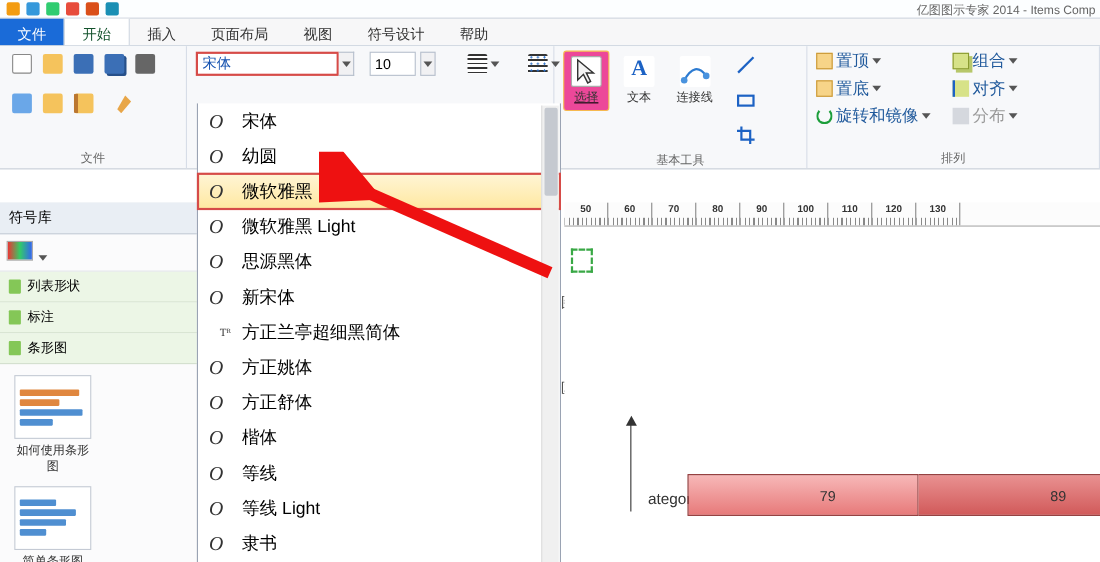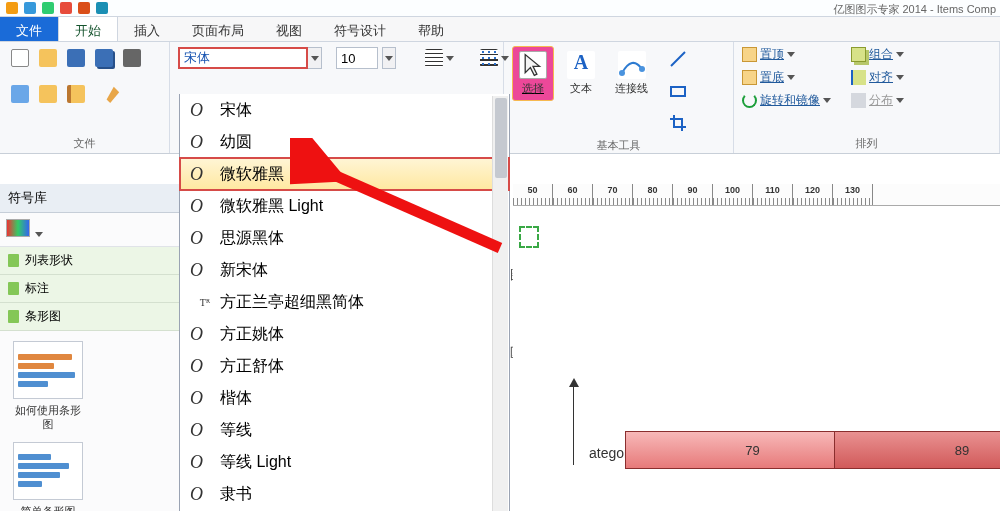--- a/index.html
+++ b/index.html
@@ -29,21 +29,21 @@
     .row{display:flex;gap:4px;align-items:center;}
     .big-btn{display:flex;flex-direction:column;align-items:center;gap:2px;padding:4px 6px;border:1px solid transparent;border-radius:3px;cursor:pointer;}
     .big-btn.sel{background:#ec4899;border-color:#f6b94f;text-decoration:underline;}
     .big-btn .ic{width:28px;height:28px;border-radius:2px;}
     .big-btn .lb{font-size:11px;color:#333;}
     .font-box{display:flex;align-items:center;}
     .font-input{width:130px;height:22px;border:2px solid #d64b48;background:#fff;padding:0 4px;font-size:13px;color:#1552b0;}
     .dd{width:14px;height:22px;border:1px solid #b6bfcc;border-left:none;background:#f1f1f3;display:flex;align-items:center;justify-content:center;}
     .size-input{width:42px;height:22px;border:1px solid #b6bfcc;background:#fff;font-size:13px;text-align:left;padding:0 4px;}
     .caret{width:0;height:0;border-left:4px solid transparent;border-right:4px solid transparent;border-top:5px solid #555;}
-    .arr-link{font-size:12px;color:#215a9c;display:flex;align-items:center;gap:3px;cursor:pointer;text-decoration:underline;}
+    .arr-link{font-size:15px;color:#215a9c;display:flex;align-items:center;gap:3px;cursor:pointer;}
     .miniic{width:15px;height:15px;}
     
     
     .font-dd{position:absolute;left:179px;top:94px;width:331px;background:#fff;border:1px solid #9aa3b3;border-top:none;max-height:430px;z-index:50;}
     .font-dd ul{list-style:none;}
     .font-dd li{display:flex;align-items:center;height:32px;padding:0 10px;font-size:16px;cursor:pointer;border-bottom:0;}
     .font-dd li .glyph{width:20px;font-style:italic;font-family:serif;color:#333;margin-right:10px;font-size:18px;}
     .font-dd li.hl{background:linear-gradient(#fff5d6,#ffe8a0);outline:2px solid #d64b48;outline-offset:-1px;}
     .font-dd .scroll{position:absolute;right:1px;top:2px;bottom:2px;width:16px;background:#f0f0f0;border-left:1px solid #ddd;}
     .font-dd .thumb{position:absolute;top:2px;left:2px;width:12px;height:80px;background:#c5c9d0;border-radius:2px;}

